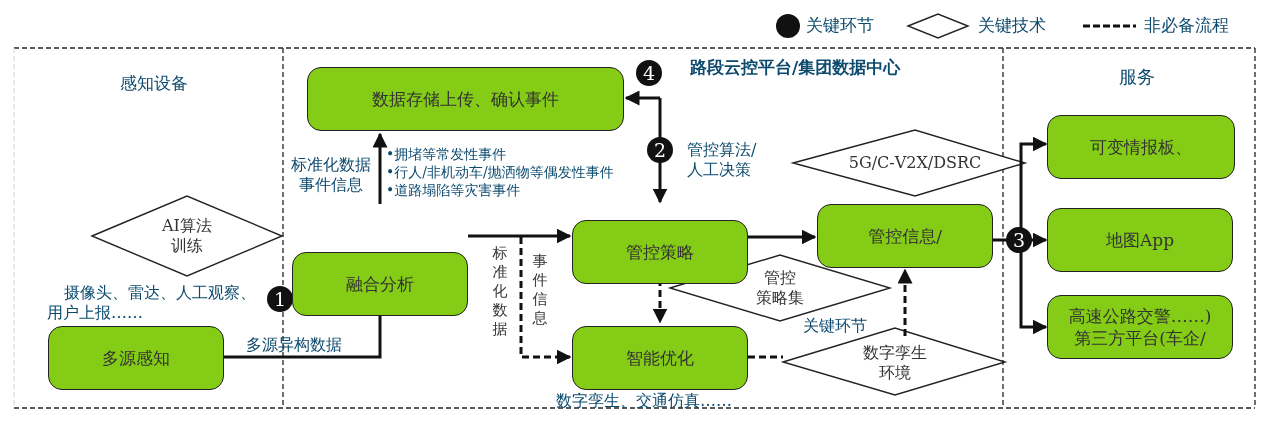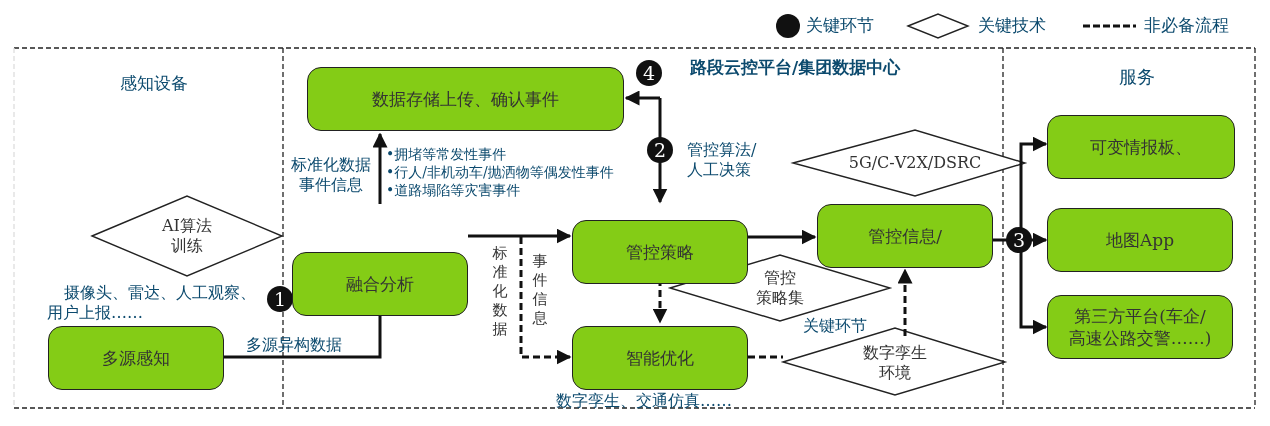--- a/index.html
+++ b/index.html
@@ -98,22 +98,22 @@
 <div class="box" style="left:817px;top:204px;width:176px;height:64px;flex-direction:row;gap:17px;">
   <span>管控信息/</span>
 </div>
 <div class="box" style="left:1047px;top:115px;width:188px;height:64px;flex-direction:row;">
   <span>可变情报板、</span>
 </div>
 <div class="box" style="left:1047px;top:208px;width:186px;height:64px;">
   <span>地图App</span>
 </div>
 <div class="box" style="left:1047px;top:295px;width:186px;height:64px;flex-direction:column;">
+  <span>高速公路交警……)</span>
   <span>第三方平台(车企/</span>
-  <span>高速公路交警……)</span>
 </div>
 
 <div class="dia" style="left:132px;top:213px;width:110px;height:46px;flex-direction:column;">
   <span>AI算法</span>
   <span>训练</span>
 </div>
 <div class="dia" style="left:850px;top:140px;width:130px;height:46px;justify-content:center;">
   <span>5G/C-</span>
   <span>V2X/DSRC</span>
 </div>

